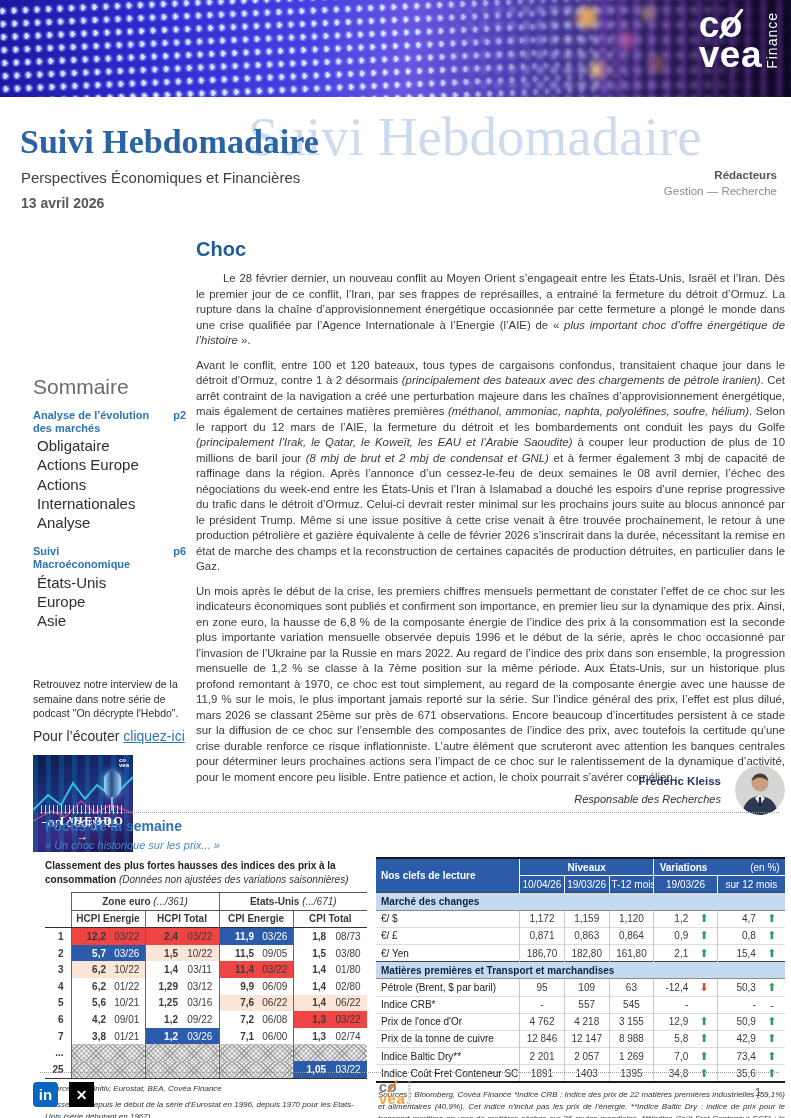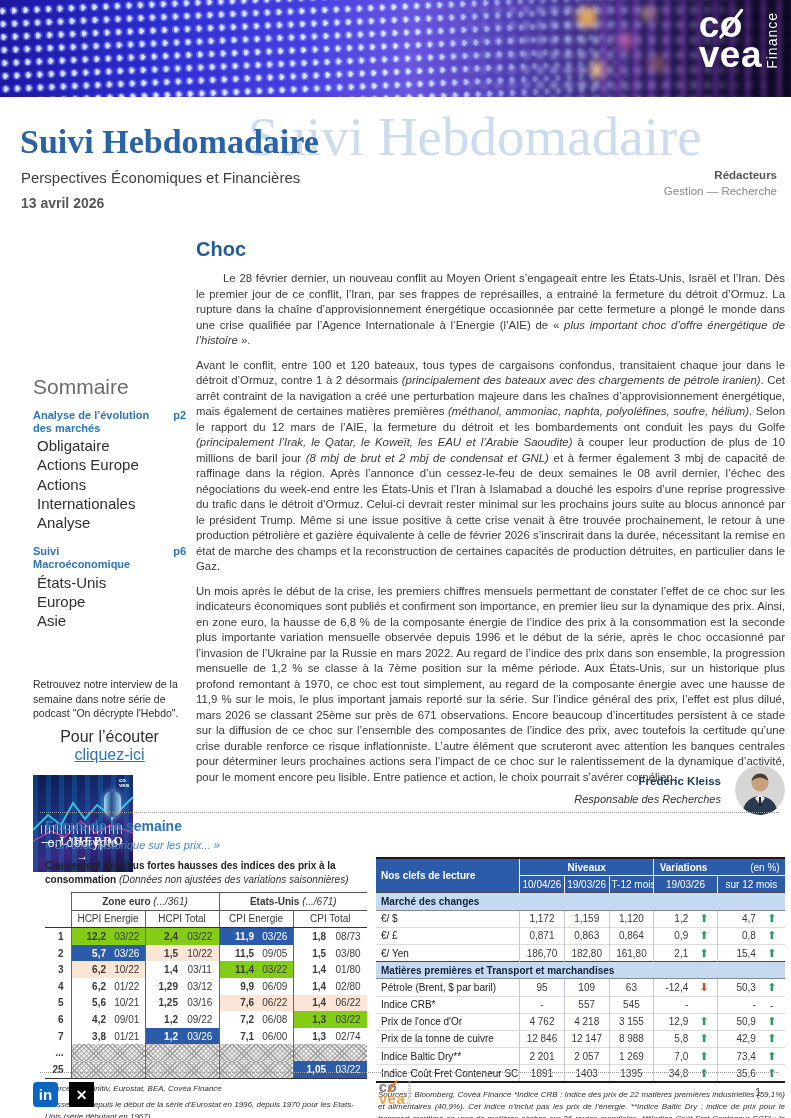--- a/index.html
+++ b/index.html
@@ -52,21 +52,21 @@
   
   .sidebar{position:absolute;left:33px;top:375px;width:153px;}
   .sommaire{font-size:21px;color:#6b6b6b;margin:0 0 10px 0;font-weight:400;}
   .toc-head{display:flex;align-items:flex-start;margin-top:2px;cursor:pointer;}
   .toc-label{width:120px;font-size:11px;font-weight:bold;color:#2e74b5;line-height:1.15;}
   .toc-page{margin-left:auto;font-size:11px;font-weight:bold;color:#2e74b5;}
   .toc-items{margin:2px 0 0 4px;}
   .toc-item{font-size:15px;color:#2f2f2f;line-height:1.28;cursor:pointer;}
   .toc-sec{margin-bottom:13px;}
   .podcast-text{margin:47px 0 0 0;font-size:10.5px;color:#2f2f2f;line-height:1.38;}
-  .podcast-listen{margin:7px 0 0 0;font-size:16px;color:#2f2f2f;text-align:center;}
+  .podcast-listen{margin:7px 0 0 0;font-size:14px;color:#2f2f2f;}
   .podcast-link{color:#2e74b5;text-decoration:underline;cursor:pointer;}
   .pod{position:relative;width:100px;height:97px;margin-top:11px;overflow:hidden;cursor:pointer;
        background:linear-gradient(160deg,#0e1a4e 0%,#1c307c 38%,#3a2a82 68%,#151040 100%);}
   .pod-cols{position:absolute;inset:0;background:repeating-linear-gradient(90deg,rgba(0,190,255,.18) 0 5px,transparent 5px 13px);}
   .pod-zig{position:absolute;left:0;top:0;}
   .pod-mic{position:absolute;right:12px;top:16px;width:17px;height:26px;border-radius:8px;
            background:linear-gradient(90deg,#9fd9ff 0%,#2a4f8a 45%,#9fd9ff 100%);
            box-shadow:0 0 6px rgba(120,200,255,.8);}
   .pod-mic:after{content:"";position:absolute;left:7px;top:26px;width:2px;height:14px;background:#8fb6d8;}
   .pod-wave{position:absolute;left:8px;bottom:38px;width:84px;height:9px;opacity:.9;
@@ -103,29 +103,29 @@
   .caption{margin:0 0 6px 0;font-size:10px;line-height:1.35;color:#222;}
   .caption b{font-weight:bold;}
   .caption i{font-weight:normal;font-style:italic;color:#333;}
 
   
   #rank-table{border-collapse:collapse;width:322px;table-layout:fixed;}
   #rank-table th,#rank-table td{padding:1px 3px;font-size:10px;height:14.6px;white-space:nowrap;overflow:hidden;}
   #rank-table .gh{border-top:1px solid #555;border-bottom:1px solid #555;font-size:10px;text-align:center;}
   #rank-table .gh i{font-weight:normal;font-style:italic;}
   #rank-table .gh0{border:none;}
-  #rank-table .sh{font-weight:normal;text-align:center;border-bottom:1.5px solid #333;}
+  #rank-table .sh{font-weight:bold;text-align:center;border-bottom:1.5px solid #333;}
   #rank-table .rank{font-weight:bold;text-align:right;padding-right:7px;border-bottom:none;}
   #rank-table .v{font-weight:bold;text-align:right;}
   #rank-table .d{text-align:center;}
   #rank-table .vl{border-left:1px solid #666;margin-left:8px;}
   #rank-table tr.last td{border-bottom:1.5px solid #333;}
   .h-blue{background:#2b5ba9;color:#fff !important;}
   .h-peach{background:#fbe5d6;}
-  .h-gray{background:#84cc16;}
+  .h-gray{background:#ef4444;}
   .hatch{background-color:#efefef;background-image:
     repeating-linear-gradient(45deg,#9a9a9a 0 1px,transparent 1px 3.4px),
     repeating-linear-gradient(-45deg,#9a9a9a 0 1px,transparent 1px 3.4px);}
   .src{margin:4px 0 0 0;font-size:8px;font-style:italic;color:#333;line-height:1.5;}
 
   
   #keys-table{border-collapse:collapse;width:409px;table-layout:fixed;
               border-top:2px solid #1a1a1a;border-bottom:2px solid #1a1a1a;}
   #keys-table th,#keys-table td{font-size:10px;padding:1px 2px;height:14.2px;white-space:nowrap;overflow:hidden;}
   #keys-table thead th{background:#2b5ba9;color:#fff;font-weight:bold;}

